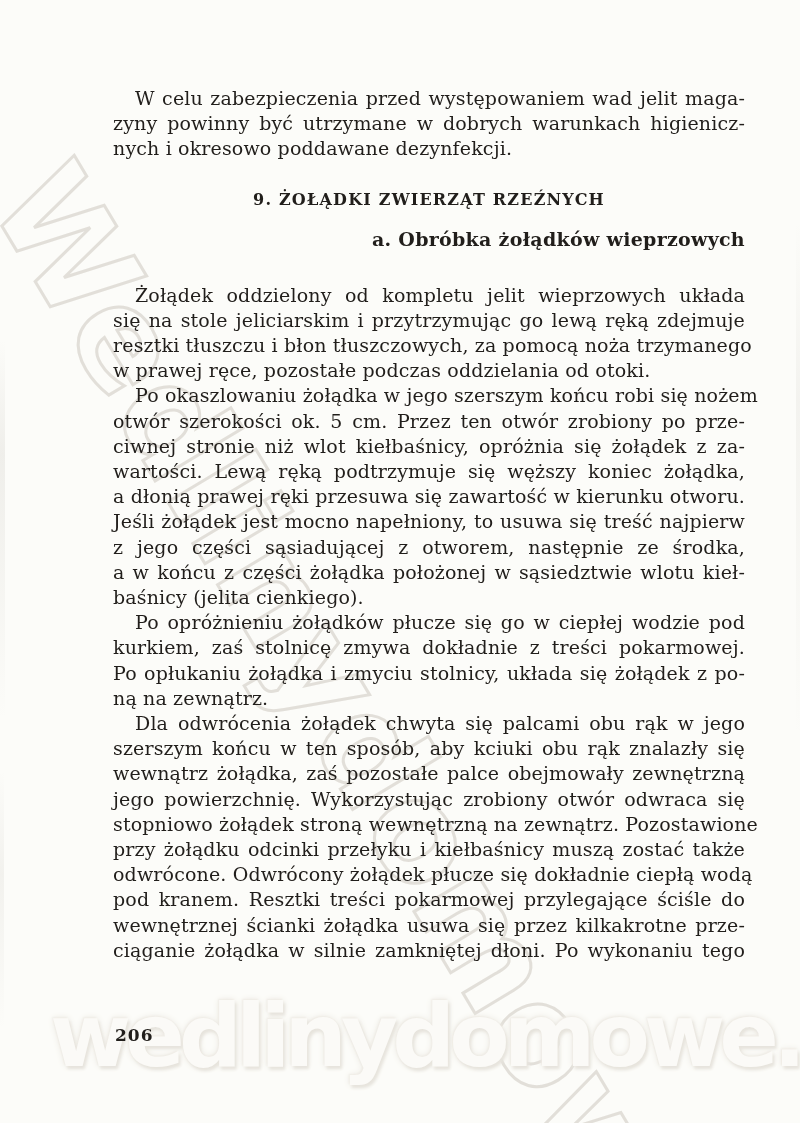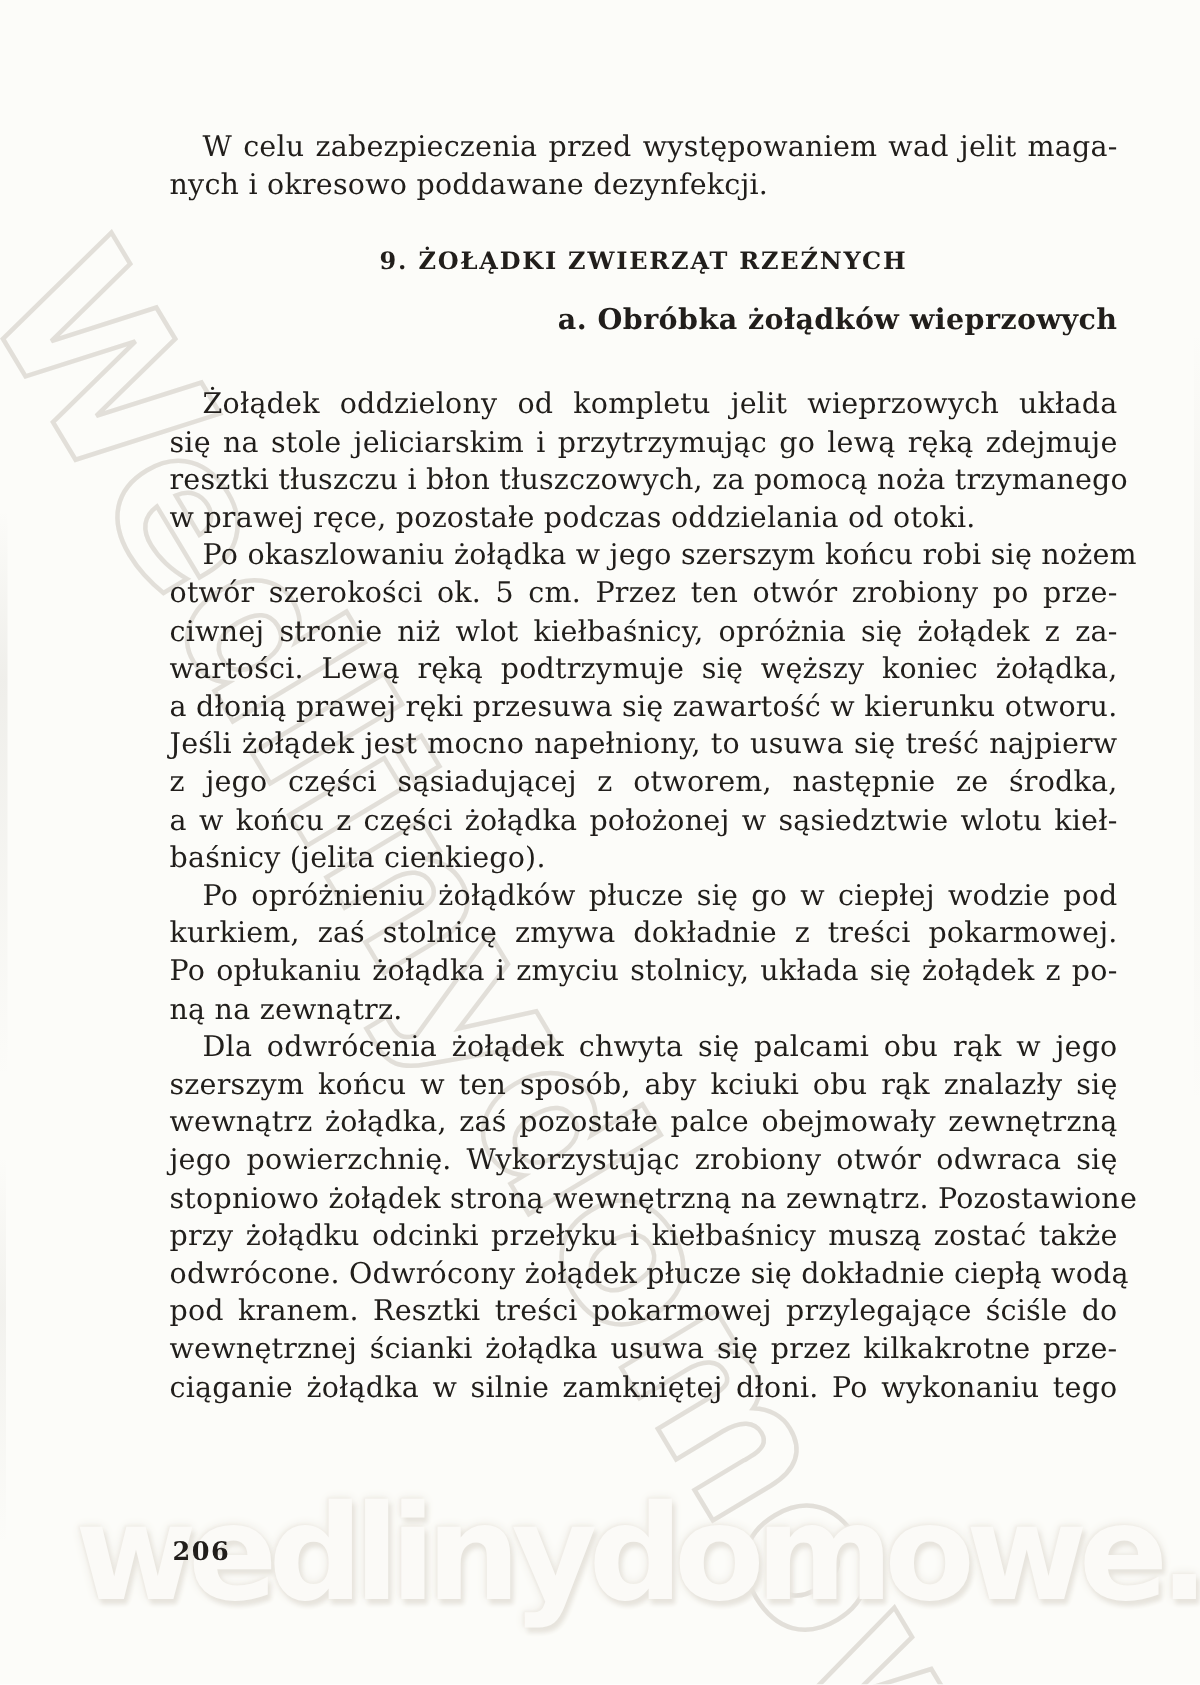--- a/index.html
+++ b/index.html
@@ -101,20 +101,21 @@
 
   <div class="edge-smudge left1"></div>
   <div class="edge-smudge left2"></div>
   <div class="edge-smudge right1"></div>
 
   <div class="text-block">
 
     <div id="intro-container">
         <div class="paragraph">
           <div class="line indent">W celu zabezpieczenia przed występowaniem wad jelit maga-</div>
+          <div class="line">zyny powinny być utrzymane w dobrych warunkach higienicz-</div>
           <div class="line flush-last">nych i okresowo poddawane dezynfekcji.</div>
         </div>
       </div>
 
     <div class="heading-section">9. ŻOŁĄDKI ZWIERZĄT RZEŹNYCH</div>
 
     <div class="heading-subsection">a. Obróbka żołądków wieprzowych</div>
 
     <div id="paragraphs-container">
         <div class="paragraph">

